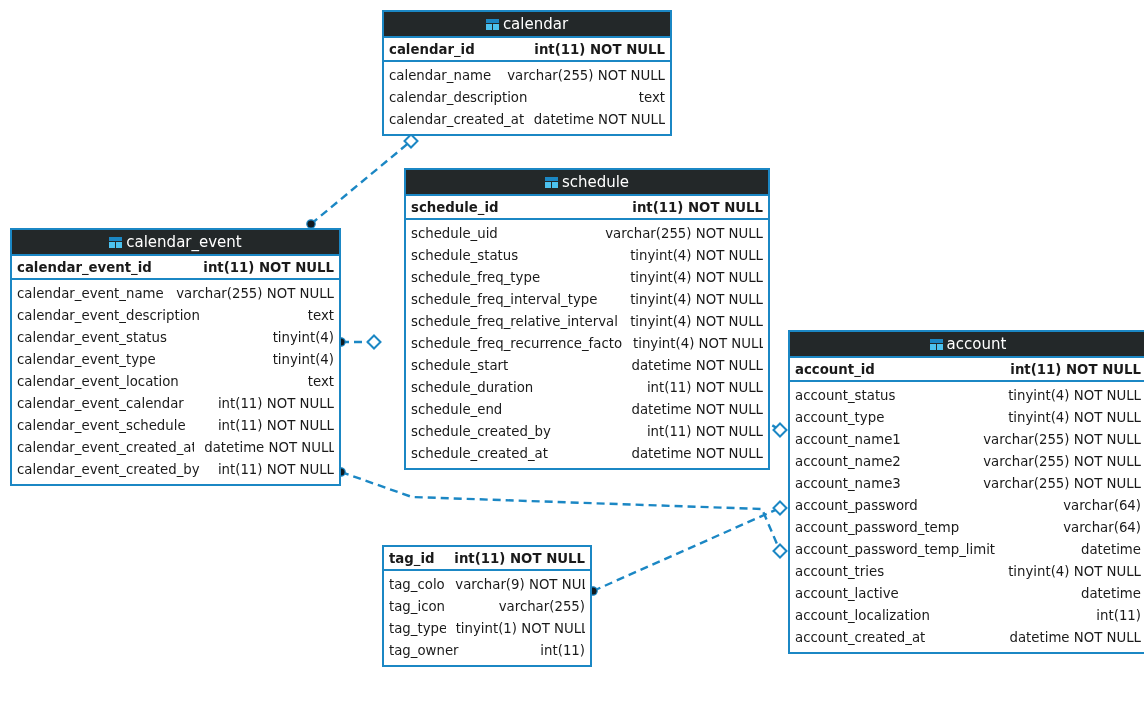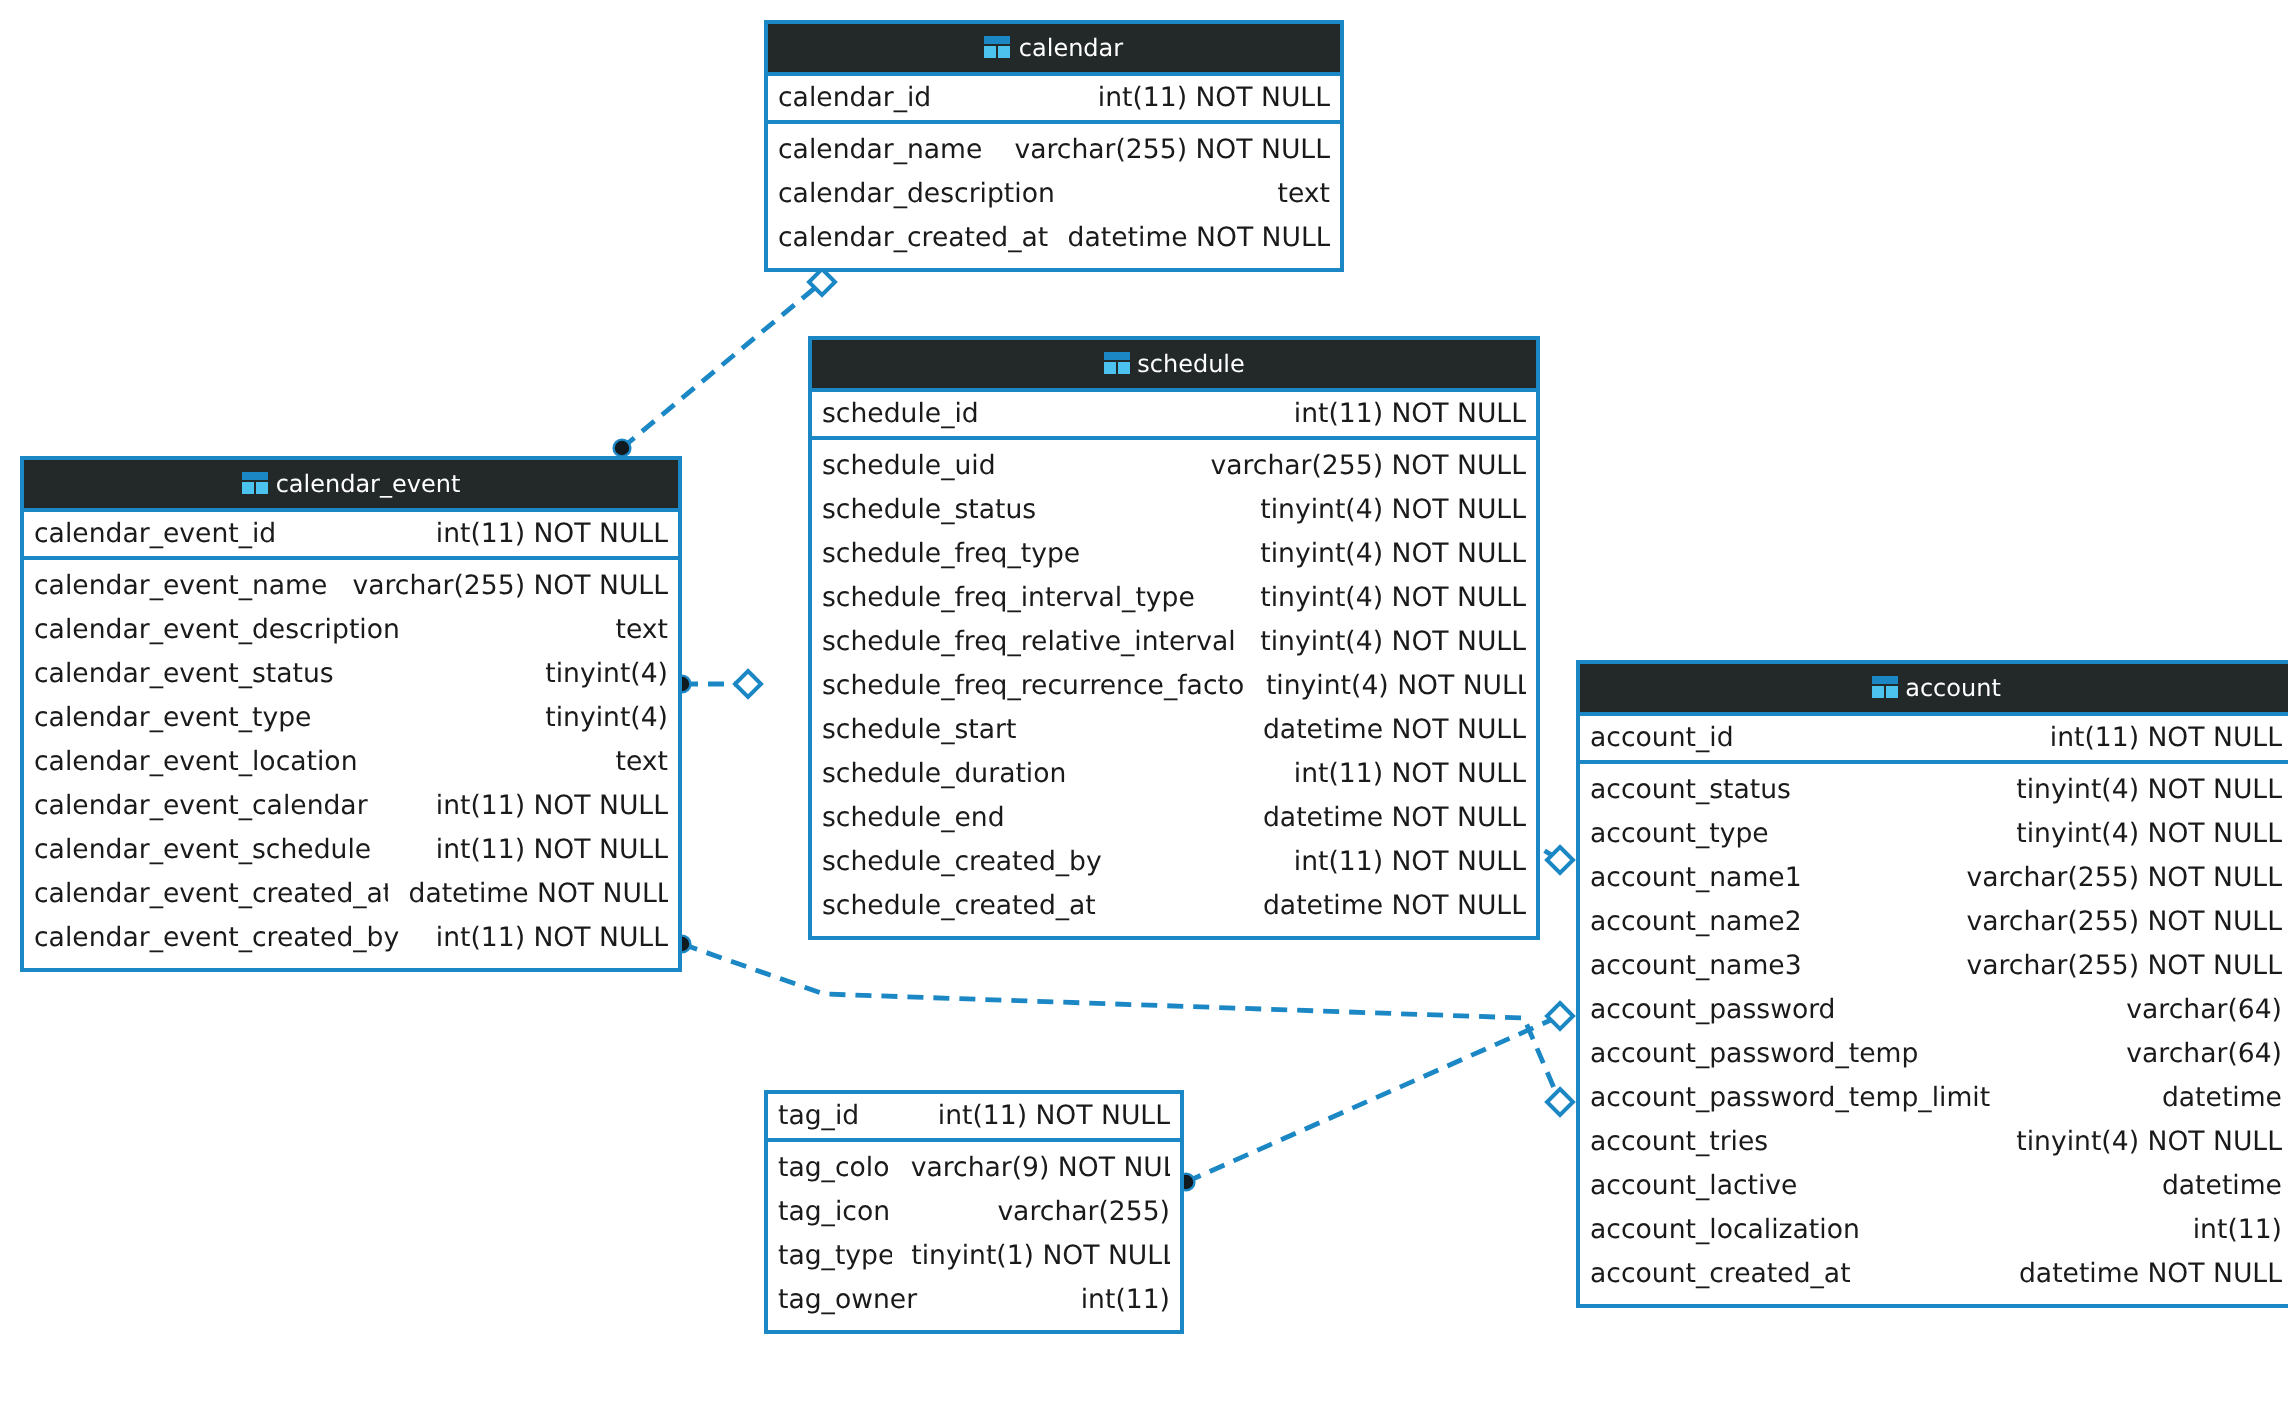--- a/index.html
+++ b/index.html
@@ -18,21 +18,21 @@
   .er-table {
     position: absolute;
     box-sizing: border-box;
     border: 2px solid #1b87c4;
     background: #ffffff;
     z-index: 5;
   }
   .tbl-header {
     background: #232829;
     color: #ffffff;
-    font-size: 12px;
+    font-size: 15px;
     height: 24px;
     line-height: 24px;
     text-align: center;
     white-space: nowrap;
     position: relative;
     border-bottom: 2px solid #1b87c4;
   }
   .tbl-icon {
     display: inline-block;
     width: 13px;
@@ -65,21 +65,21 @@
     justify-content: space-between;
     align-items: center;
     height: 22px;
     padding: 0 5px;
     font-size: 13.3px;
     color: #1a1a1a;
     white-space: nowrap;
     box-sizing: border-box;
   }
   .col-row.pk .cname, .col-row.pk .ctype {
-    font-weight: normal;
+    font-weight: bold;
   }
   .cname {
     text-align: left;
     overflow: hidden;
   }
   .ctype {
     text-align: center;
     padding-left: 10px;
     overflow: hidden;
   }

